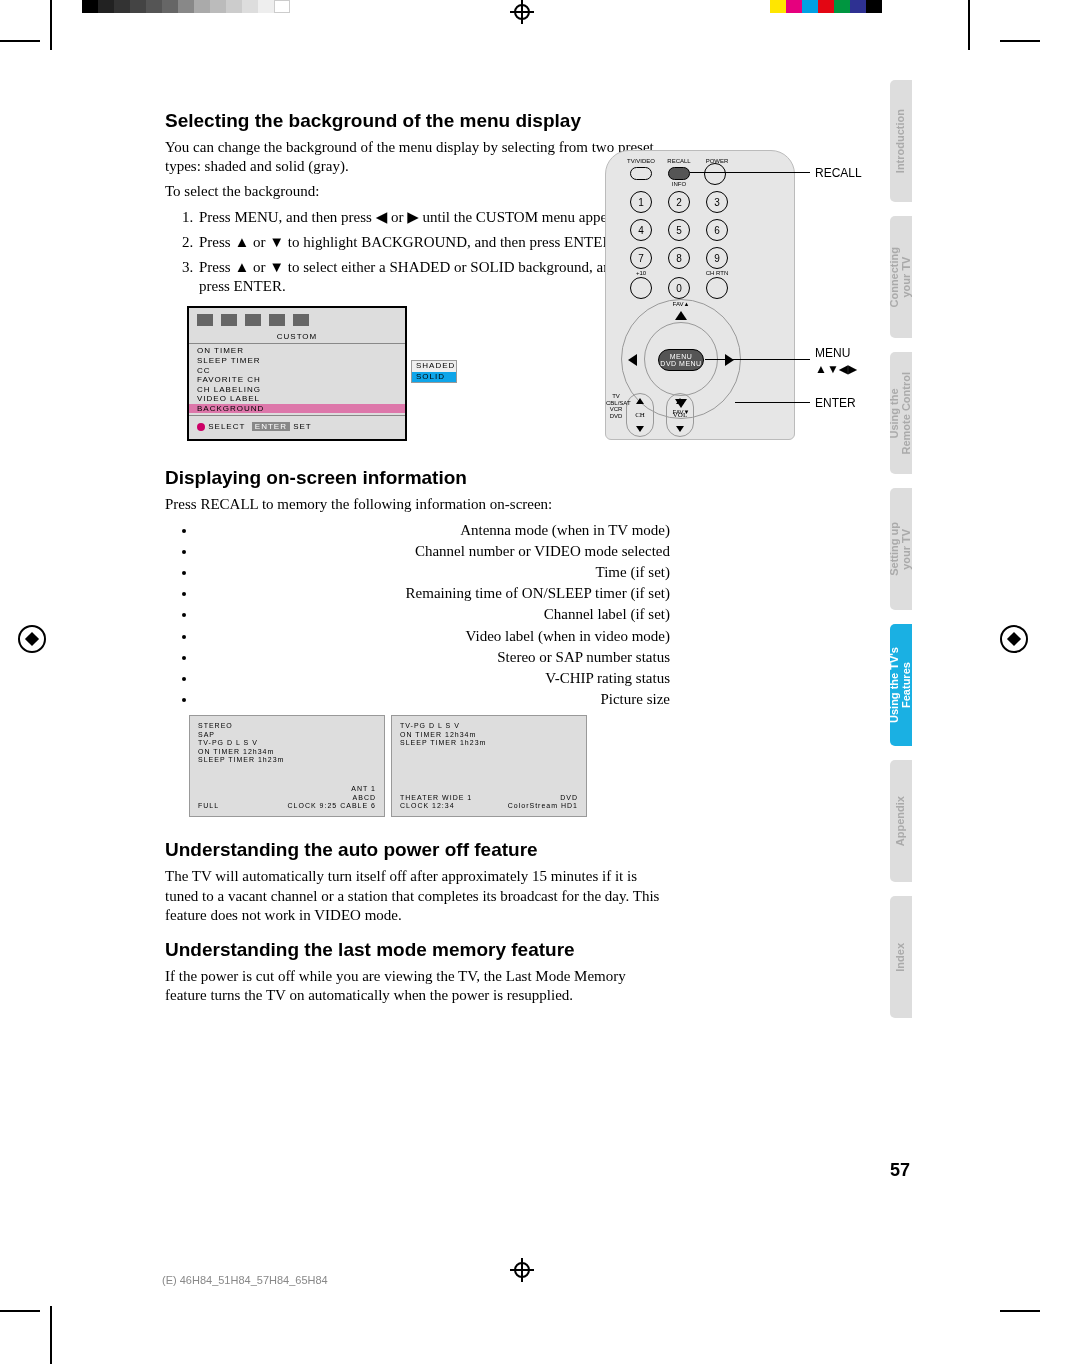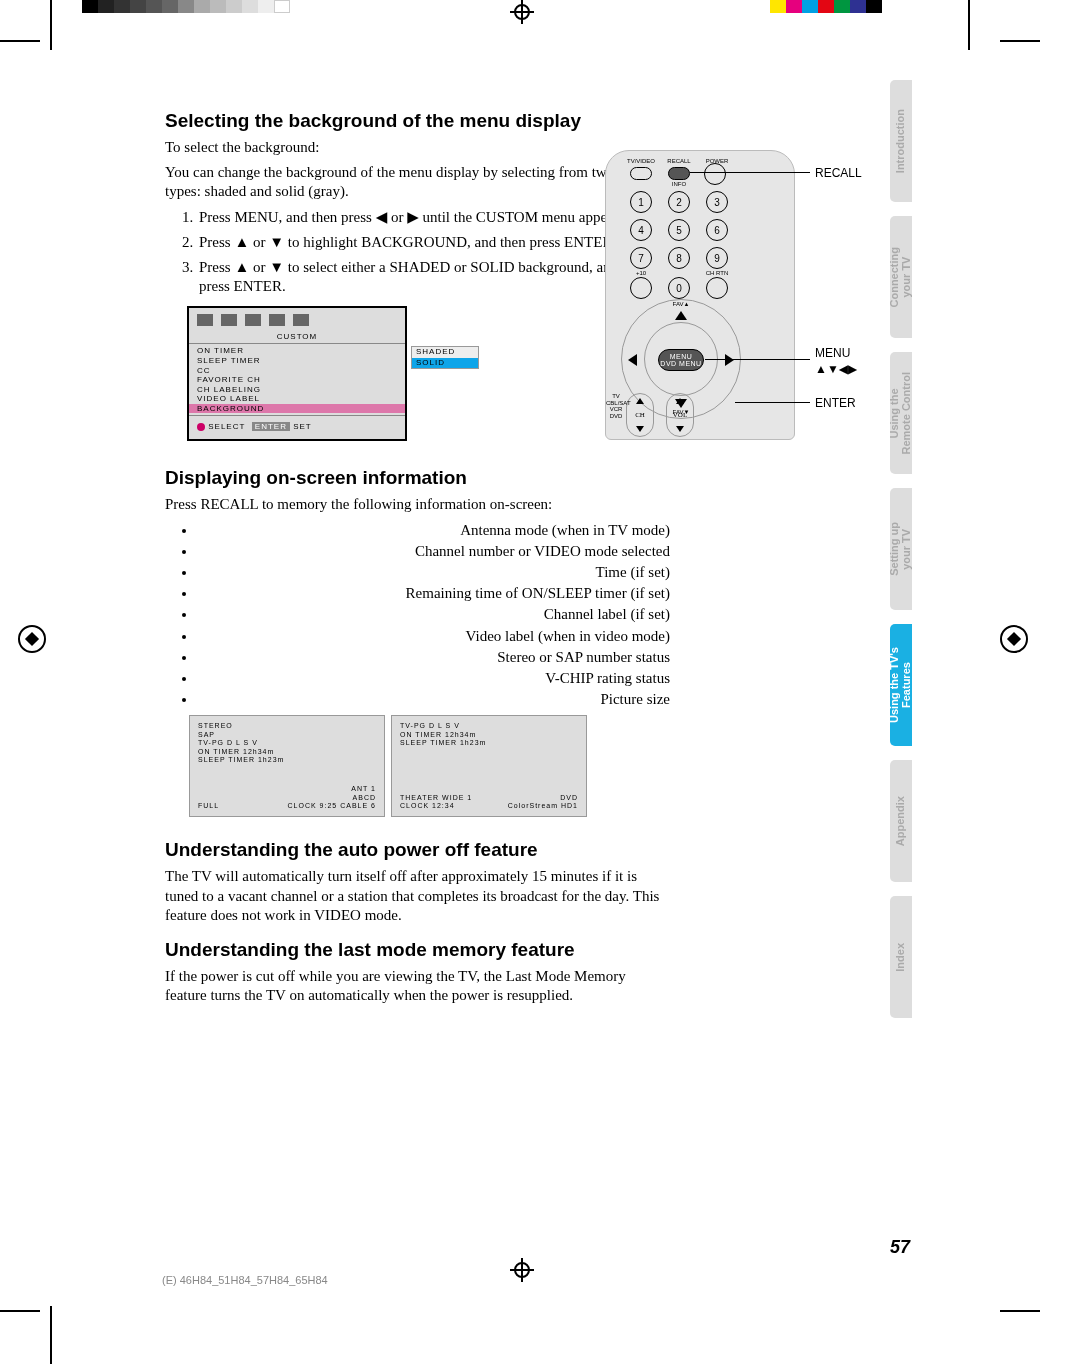--- a/index.html
+++ b/index.html
@@ -15,21 +15,21 @@
   
   .osd { position:relative; margin:10px 0 26px 22px; border:2px solid #000; width:220px; background:#ddd; font-family:Arial,Helvetica,sans-serif; padding:6px 0 6px 0; }
   .osd-icons { display:flex; gap:8px; padding:0 0 4px 8px; }
   .osd-icons span { width:16px; height:12px; background:#666; display:inline-block; }
   .osd-title { font-size:8px; letter-spacing:1px; text-align:center; margin:2px 0; }
   .osd-row { display:flex; font-size:8px; letter-spacing:1px; padding:0 8px; line-height:1.2; }
   .osd-rows { padding:2px 0; }
   .osd-hl { background:#d7a; color:#000; }
   .osd-footer { font-size:8px; letter-spacing:1px; padding:6px 8px 2px 8px; }
   .osd-enterbox { display:inline-block; background:#888; color:#fff; padding:0 3px; }
-  .osd-side { position:absolute; top:38px; left:222px; width:68px; background:#eee; border:1px solid #999; font-size:8px; letter-spacing:1px; line-height:1.3; }
+  .osd-side { position:absolute; top:52px; left:222px; width:46px; background:#eee; border:1px solid #999; font-size:8px; letter-spacing:1px; line-height:1.3; }
   .osd-side div { padding:0 4px; }
   .osd-side .sel { background:#0ea5e9; }
   
   .remote-wrap { position:absolute; left:605px; top:150px; width:250px; }
   .remote { position:relative; width:190px; height:290px; background:#e6e6e6; border:1px solid #bbb; border-radius:24px 24px 6px 6px; }
   .rlabel { position:absolute; font-family:Arial,Helvetica,sans-serif; font-size:12px; }
   .rline { position:absolute; background:#000; height:1px; }
   .rbtn { position:absolute; border:1.5px solid #000; border-radius:50%; width:22px; height:22px; display:flex; align-items:center; justify-content:center; font-size:10px; font-family:Arial,Helvetica,sans-serif; }
   .rbtn.oval { border-radius:10px; width:22px; height:13px; }
   .rbtn.menu { border-radius:11px; width:46px; height:22px; font-size:7px; letter-spacing:0.5px; line-height:1; text-align:center; }
@@ -49,21 +49,21 @@
   .screen { width:196px; height:102px; background:#ddd; border:1px solid #999; position:relative; font-family:Arial,Helvetica,sans-serif; font-size:7px; letter-spacing:1px; }
   .sc-tl { position:absolute; top:6px; left:8px; line-height:1.2; }
   .sc-bl { position:absolute; bottom:6px; left:8px; line-height:1.2; }
   .sc-br { position:absolute; bottom:6px; right:8px; text-align:right; line-height:1.2; }
   
   .tabcol { position:absolute; left:890px; top:80px; width:70px; }
   .tab { width:22px; height:122px; background:#ddd; margin-bottom:14px; border-radius:5px 0 0 5px; display:flex; align-items:center; justify-content:center; }
   .tab.on { background:#1ab0e3; }
   .tab span { font-family:Arial,Helvetica,sans-serif; font-size:11px; font-weight:bold; color:#aaa; writing-mode:vertical-rl; transform:rotate(180deg); line-height:1.05; text-align:center; }
   .tab.on span { color:#fff; }
-  .pagenum { position:absolute; right:170px; top:1237px; font-family:Arial,Helvetica,sans-serif; font-weight:bold; font-size:18px;font-style:italic; }
+  .pagenum { position:absolute; right:170px; top:1160px; font-family:Arial,Helvetica,sans-serif; font-weight:bold; font-size:18px; }
   
   .mark { position:absolute; width:2px; height:40px; background:#000; }
   .markh { position:absolute; height:2px; width:40px; background:#000; }
   .bar { position:absolute; top:0; left:82px; display:flex; }
   .bar span { width:16px; height:13px; display:inline-block; }
   .bar2 { position:absolute; top:0; left:770px; display:flex; }
   .bar2 span { width:16px; height:13px; display:inline-block; }
   .reg { position:absolute; width:24px; height:24px; }
   .reg::before,.reg::after { content:""; position:absolute; background:#000; }
   .reg::before { left:11px; top:0; width:2px; height:24px; }
@@ -142,22 +142,22 @@
     </div>
   <div class="tab">
       <span>Index</span>
     </div>
 </div>
 
 <div class="page">
   <div class="col">
 
     <h2>Selecting the background of the menu display</h2>
+    <p>You can change the background of the menu display by selecting from two preset types: shaded and solid (gray).</p>
     <p>To select the background:</p>
-    <p>You can change the background of the menu display by selecting from two preset types: shaded and solid (gray).</p>
     <ol>
       <li>Press MENU, and then press ◀ or ▶ until the CUSTOM menu appears.</li>
       <li>Press ▲ or ▼ to highlight BACKGROUND, and then press ENTER.</li>
       <li>Press ▲ or ▼ to select either a SHADED or SOLID background, and then press ENTER.</li>
     </ol>
 
     <div class="osd">
       <div class="osd-icons">
         <span></span>
           <span></span>

